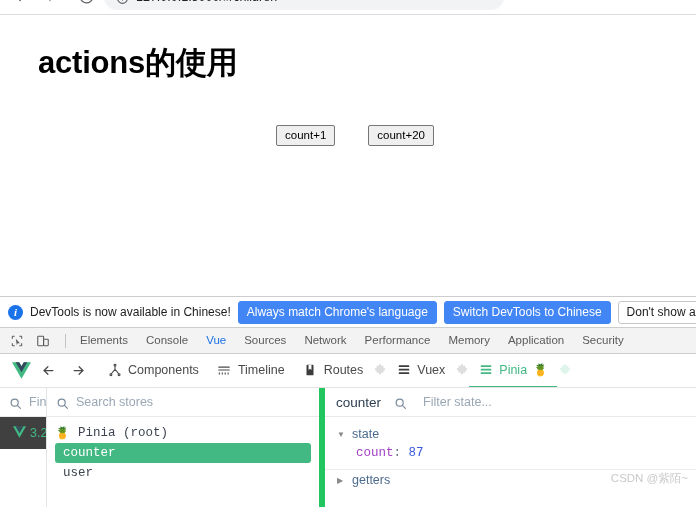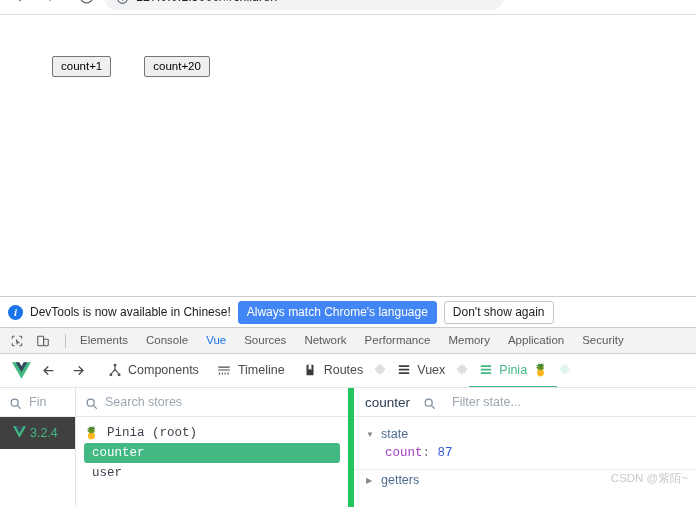--- a/index.html
+++ b/index.html
@@ -47,21 +47,21 @@
     padding: 0 38px;
   }
   .page h1 {
     font-size: 31px; font-weight: bold; color: #000;
     margin-top: 27px; letter-spacing: -0.2px;
   }
   .page h2 {
     font-size: 20px; font-weight: bold; color: #000;
     margin-top: 28px;
   }
-  .btn-row { margin-top: 41px; padding-left: 14px; display: flex; gap: 33px; }
+  .btn-row { margin-top: 41px; padding-left: 14px; display: flex; gap: 33px; justify-content: center; }
   .page-btn {
     font-family: "Liberation Sans", sans-serif;
     font-size: 11.5px; color: #000;
     background: #efefef;
     border: 1px solid #767676;
     border-radius: 2px;
     padding: 3px 8px 4px;
     cursor: pointer;
   }
 
@@ -167,21 +167,21 @@
     height: 29px;
     display: flex; align-items: center; gap: 7px;
     padding: 0 9px;
     border-bottom: 1px solid #e9e9e9;
     flex: 0 0 auto;
   }
   .search-icon { width: 13px; height: 13px; flex: 0 0 auto; }
   .search-ph { font-size: 12.5px; color: #9aa7b4; white-space: nowrap; }
 
   
-  .pane-left { width: 76px; border-right: 1px solid #e3e3e3; flex: 0 0 auto; overflow: hidden; }
+  .pane-left { width: 47px; border-right: 1px solid #e3e3e3; flex: 0 0 auto; overflow: hidden; }
   .app-row {
     height: 32px; display: flex; align-items: center; gap: 4px;
     padding-left: 13px; background: #404040; cursor: pointer;
     overflow: hidden;
   }
   .app-ver { font-size: 12.5px; color: #42b883; white-space: nowrap; }
 
   
   .pane-mid { width: 278px; border-right: 6px solid #22c55e; flex: 0 0 auto; overflow: hidden; }
   .store-list { padding: 6px 8px 0 8px; }
@@ -268,30 +268,32 @@
           <circle cx="12" cy="12" r="9"></circle>
           <line x1="12" y1="11" x2="12" y2="16"></line>
           <circle cx="12" cy="7.6" r="0.9" fill="#5f6368" stroke="none"></circle>
         </svg>
     </span>
     <span class="omni-url">127.0.0.1:5000/#/children</span>
   </div>
 </div>
 
 <div class="page">
+  <h1>actions的使用</h1>
   <div class="btn-row">
     <button class="page-btn">count+1</button>
     <button class="page-btn">count+20</button>
   </div>
 </div>
 
 <div class="notif">
   <span class="notif-icon">i</span>
   <span class="notif-text">DevTools is now available in Chinese!</span>
   <button class="notif-btn primary">Always match Chrome's language</button>
+  <button class="notif-btn primary">Switch DevTools to Chinese</button>
   <button class="notif-btn ghost">Don't show again</button>
 </div>
 
 <div class="dt-tabs">
   <div class="dt-tool-icons">
     <div class="dt-tool-icon">
       <svg width="14" height="14" viewBox="0 0 24 24" fill="none" stroke="#5a5a5a" stroke-width="1.8">
           <path d="M4 4h4M4 4v4M20 4h-4M20 4v4M4 20h4M4 20v-4M20 20h-4M20 20v-4"></path>
           <path d="M10 8l7 8h-4l-1.3 3.2z" fill="#5a5a5a" stroke="none"></path>
         </svg>

